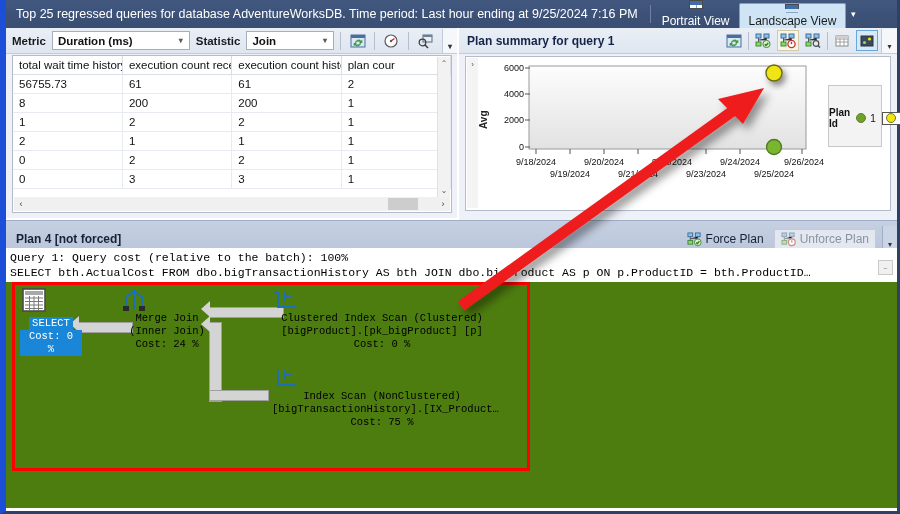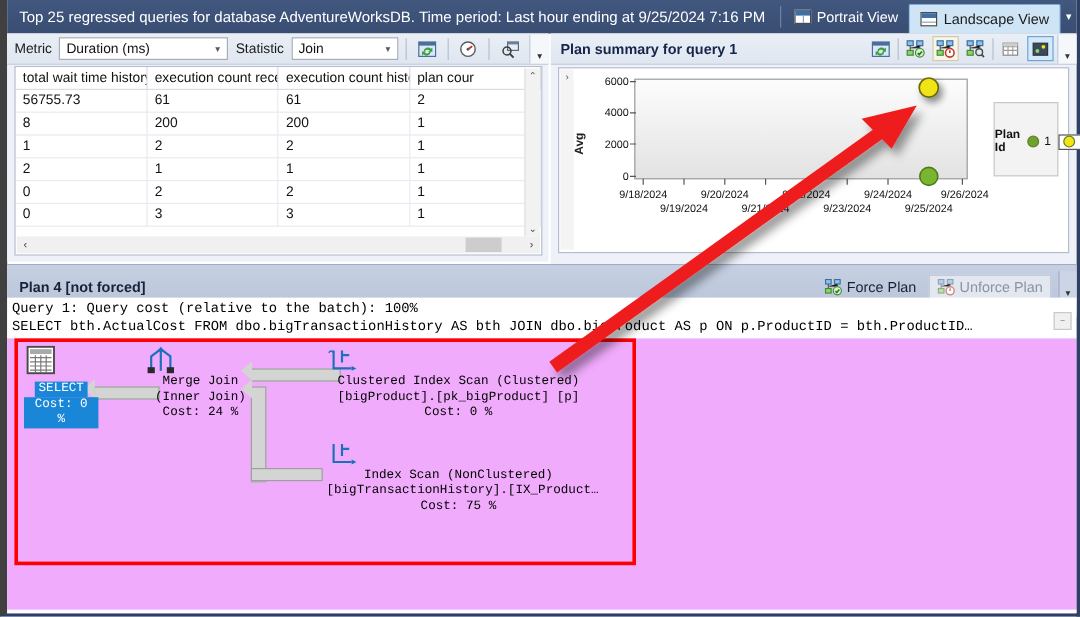--- a/index.html
+++ b/index.html
@@ -8,21 +8,21 @@
     width: 900px; height: 514px;
     font-family: "Liberation Sans", sans-serif;
     font-size: 12px;
     background: #ffffff;
     overflow: hidden;
   }
   #app {
     position: relative;
     width: 900px; height: 514px;
     background: #ffffff;
-    border-left: 6px solid #404040;
+    border-left: 6px solid #1d4ed8;
     border-right: 3px solid #2e4063;
     border-bottom: 3px solid #2e4063;
   }
 
   
   .titlebar {
     position: absolute; left: 0; top: 0;
     width: 891px; height: 28px;
     background: linear-gradient(to bottom, #42587f 0%, #3d5278 50%, #3a4e73 100%);
     display: flex; align-items: stretch;
@@ -37,20 +37,21 @@
   }
   .title-sep {
     width: 1px; background: #6e81a3; margin: 5px 2px;
   }
   .view-tab {
     display: flex; align-items: center; gap: 5px;
     padding: 0 9px;
     color: #ffffff; font-size: 12px;
     white-space: nowrap;
     cursor: pointer;
+    flex-direction: column;
   }
   .view-tab.active {
     background: #cfe5f6;
     color: #1a1a1a;
     border: 1px solid #6ba6d8;
     border-bottom: none;
     margin-top: 3px;
     border-radius: 2px 2px 0 0;
   }
   .overflow-chevron {
@@ -69,20 +70,21 @@
   .left-panel {
     position: absolute; left: 0; top: 28px;
     width: 451px; height: 190px;
     background: #eef1f7;
   }
   .toolbar-row {
     height: 26px; display: flex; align-items: center;
     background: linear-gradient(to bottom, #eaeff6, #dfe6f0);
     padding-left: 6px; gap: 6px;
     border-bottom: 1px solid #c3cada;
+    font-weight: bold;
   }
   .tb-label { font-size: 11.5px; color: #1a1a1a; }
   .combo {
     height: 19px; background: #ffffff;
     border: 1px solid #a7adba;
     display: flex; align-items: center;
     padding: 0 2px 0 5px;
     font-size: 11.5px; color: #111;
     cursor: pointer;
   }
@@ -227,21 +229,21 @@
     width: 15px; height: 15px;
     background: #f0f0f0; border: 1px solid #c9c9c9;
     display: flex; align-items: center; justify-content: center;
     font-size: 8px; color: #777; cursor: pointer;
   }
 
   
   .plan-canvas {
     position: absolute; left: 0; top: 282px;
     width: 891px; height: 229px;
-    background: #f0abfc;
+    background: #4d7c0f;
     font-family: "Liberation Mono", monospace;
   }
   .redbox {
     position: absolute; left: 6px; top: 0px;
     width: 518px; height: 189px;
     border: 3px solid #ff0000;
     pointer-events: none;
   }
   .node { position: absolute; text-align: center; }
   .node-text { font-size: 10.5px; color: #000; line-height: 13px; white-space: nowrap; }

